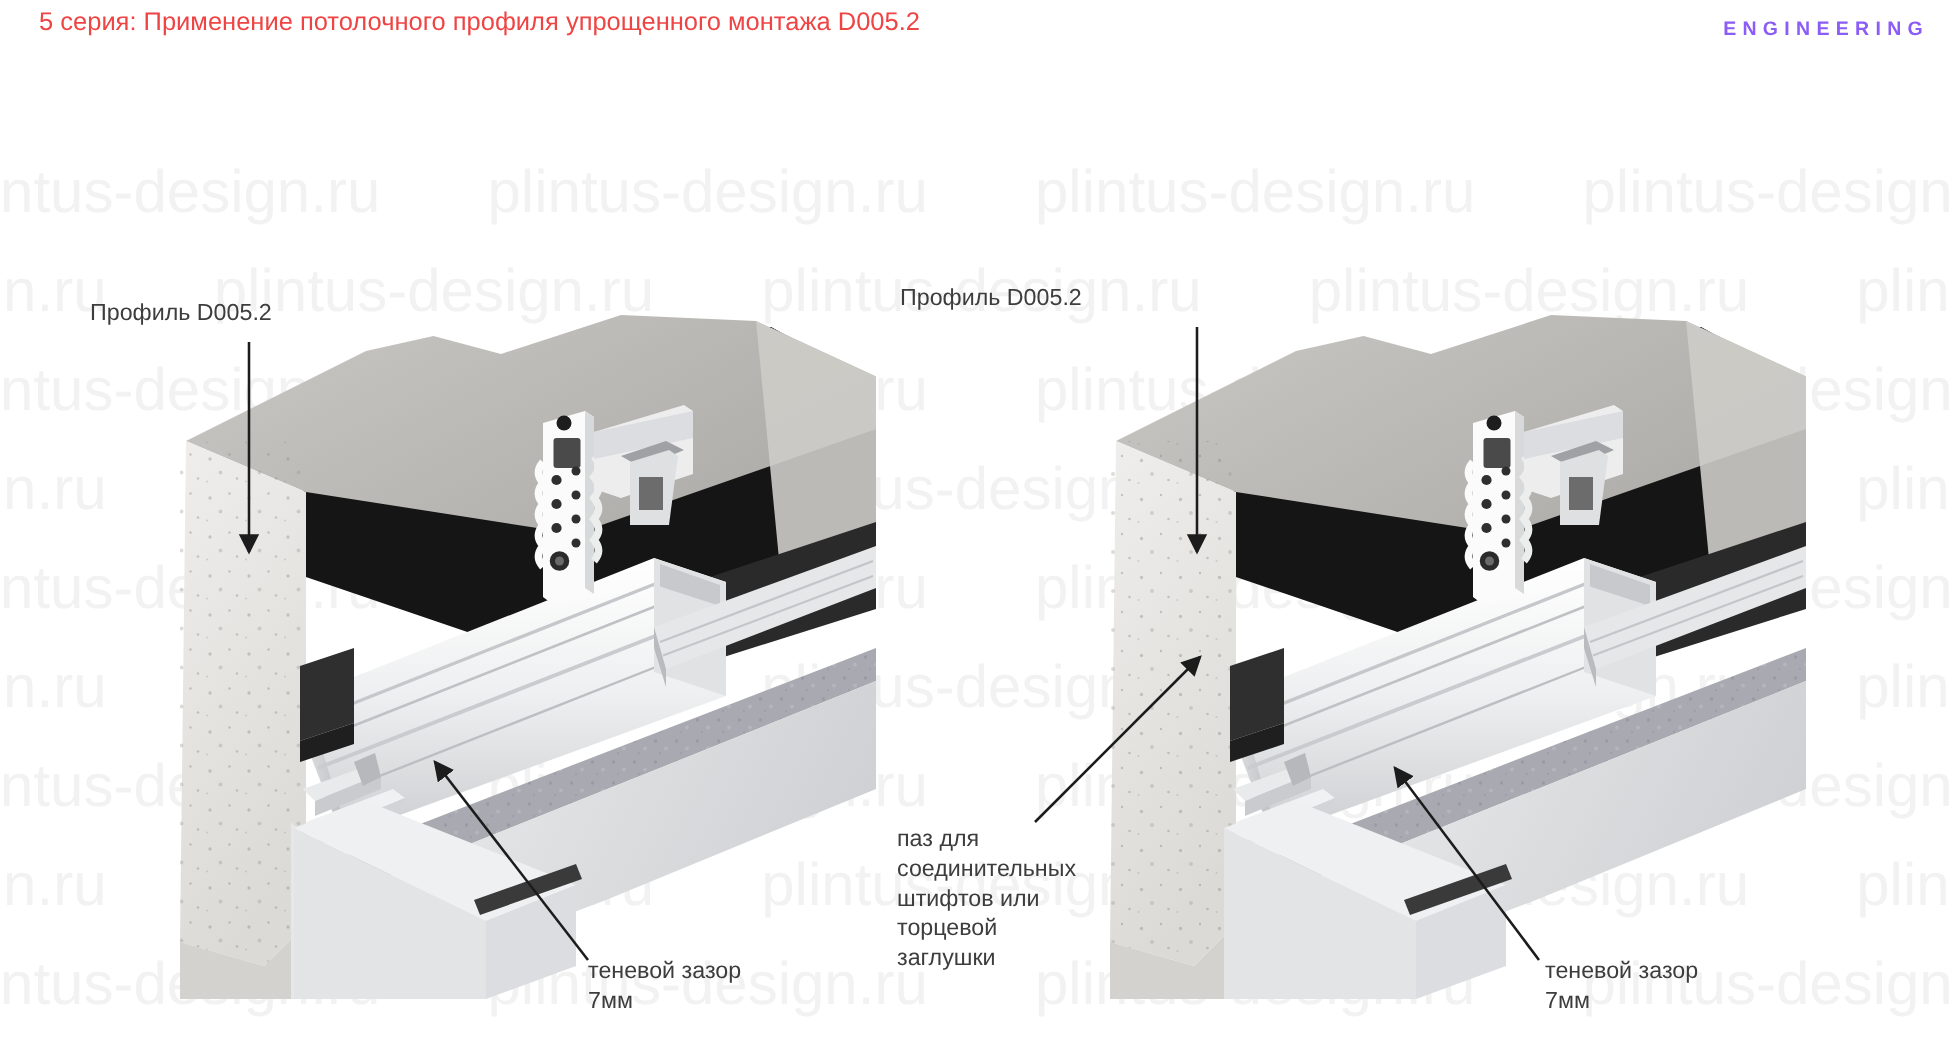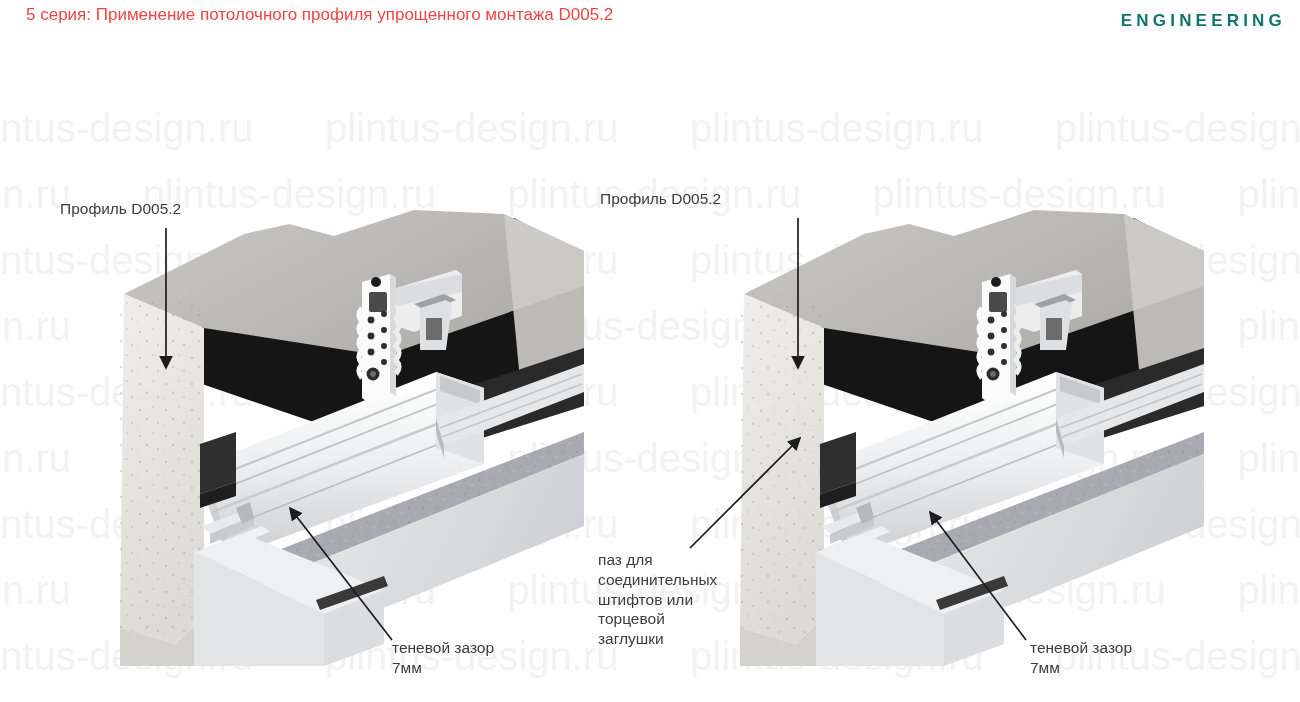--- a/index.html
+++ b/index.html
@@ -32,21 +32,21 @@
     position:absolute;right:12px;top:6px;z-index:20;text-align:right;
   }
   .logo-word{
     font-size:40px;font-weight:700;color:#111;letter-spacing:-1px;
     line-height:1;position:relative;display:inline-block;
   }
   .logo-reg{
     position:absolute;top:-2px;right:-14px;font-size:13px;font-weight:700;
   }
   .logo-sub{
-    font-size:17px;font-weight:700;color:#0f766e;letter-spacing:4.2px;
+    font-size:13px;font-weight:700;color:#8b5cf6;letter-spacing:4.2px;
     margin-top:5px;margin-right:2px;
   }
 
   
   .anno{
     position:absolute;z-index:30;color:#3d3d3d;font-size:15.5px;
     line-height:1.28;white-space:pre-line;font-weight:400;
   }
   .svg-over{position:absolute;inset:0;z-index:28;pointer-events:none;}
 

